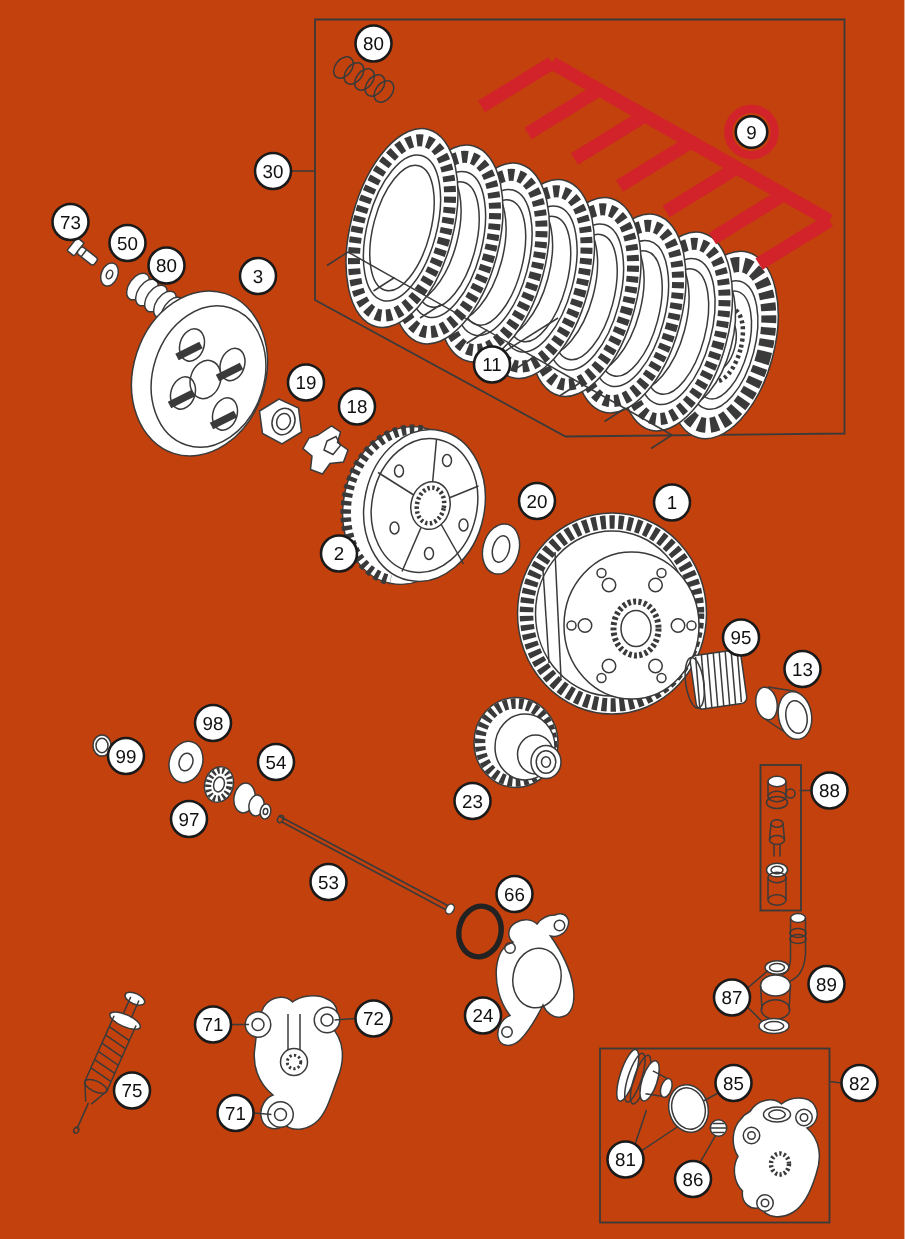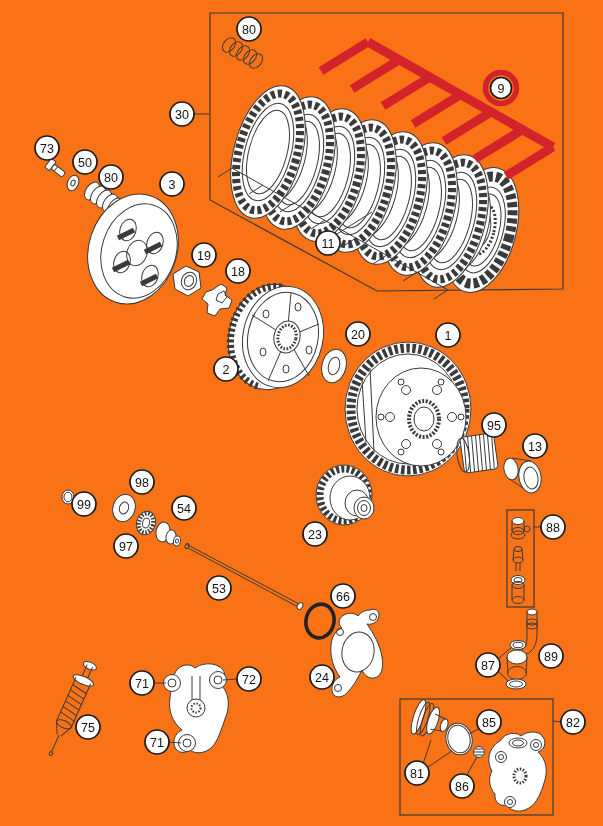--- a/index.html
+++ b/index.html
@@ -1,16 +1,16 @@
 <!DOCTYPE html>
 <html><head>
 <meta charset="utf-8">
 <style>
   html,body{margin:0;padding:0;background:#fff;}
-  #stage{position:relative;width:603px;height:826px;background:#f97316;overflow:hidden;
+  #stage{position:relative;width:603px;height:826px;background:#c2410c;overflow:hidden;
          font-family:"Liberation Sans", sans-serif;}
   svg{position:absolute;left:0;top:0;}
   .ln{fill:none;stroke:#3a3a3a;stroke-width:1;}
   .lnw{fill:#fff;stroke:#3a3a3a;stroke-width:1;}
   .teeth{fill:none;stroke:#3a3a3a;}
   .box{fill:none;stroke:#3a3a3a;stroke-width:1.2;}
   .label-circle{fill:#fff;stroke:#1a1a1a;stroke-width:1.7;}
   .label-text{fill:#111;font-family:"Liberation Sans",sans-serif;font-size:12.5px;
               text-anchor:middle;dominant-baseline:central;}
 </style>

